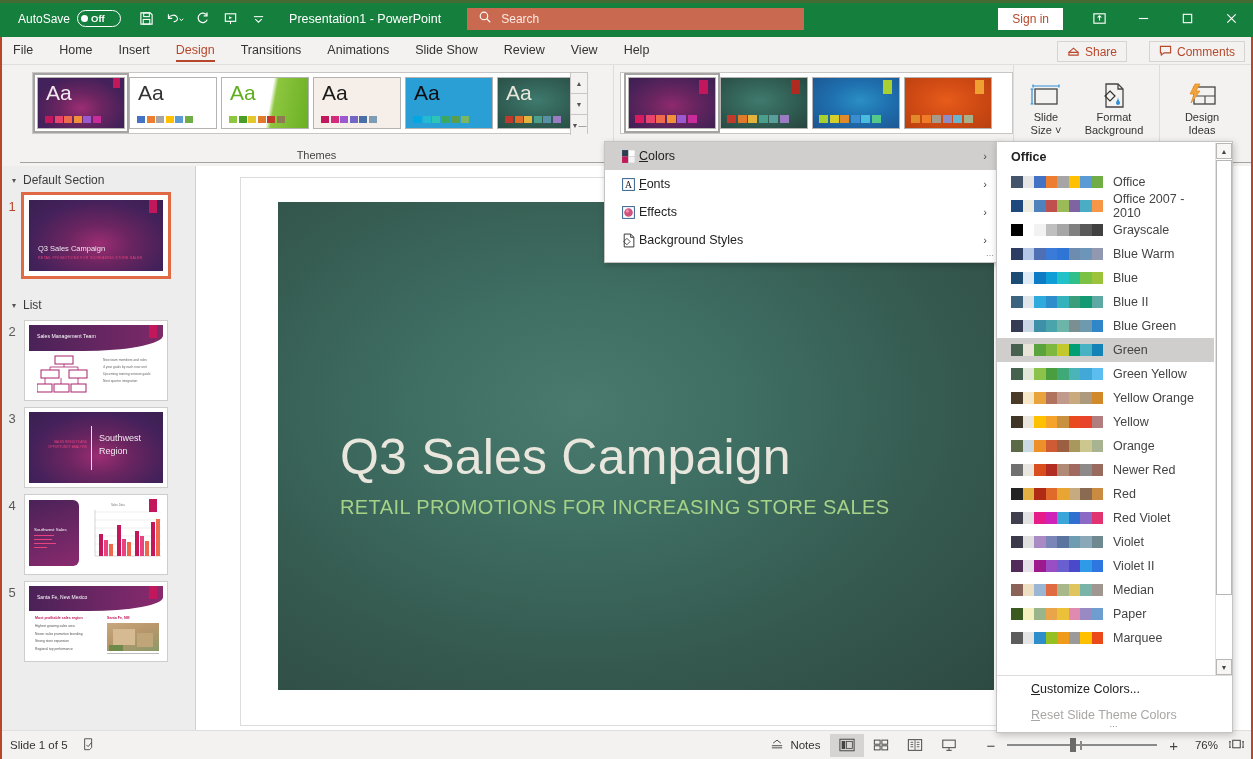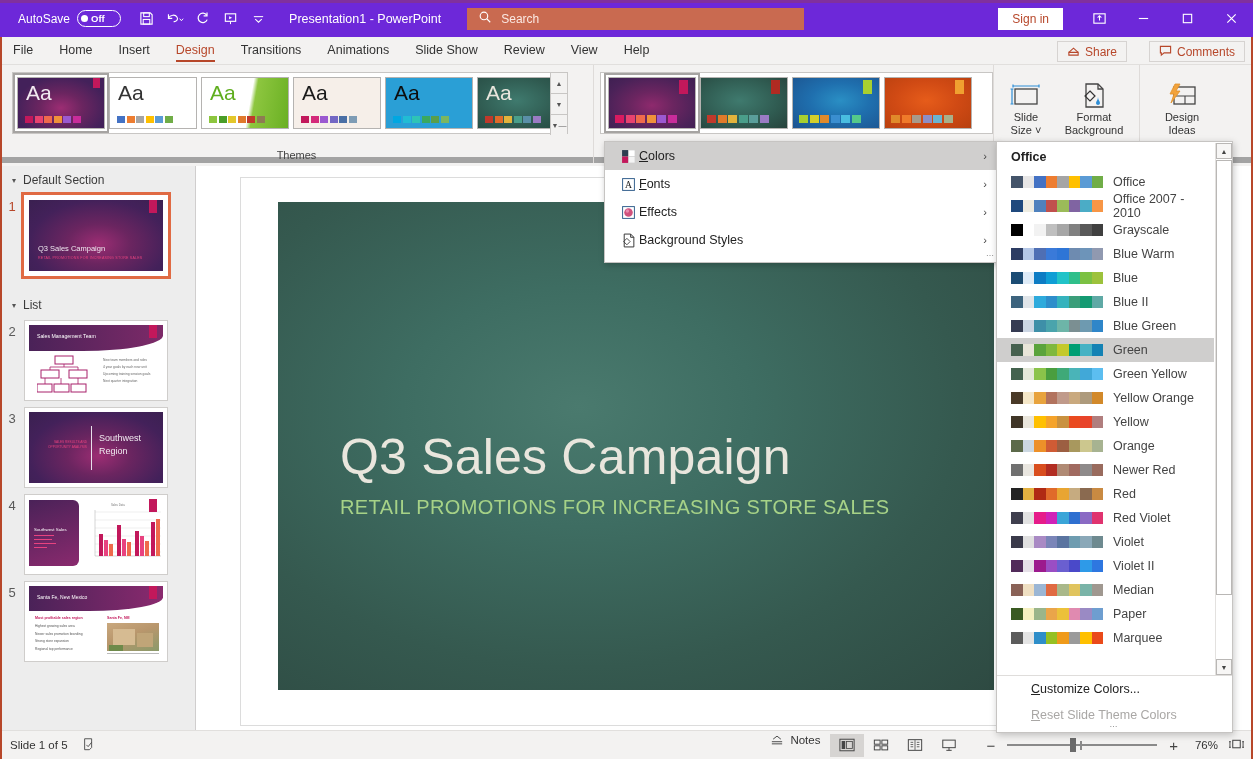--- a/index.html
+++ b/index.html
@@ -7,21 +7,21 @@
     width: 1253px; height: 759px;
     font-family: "Liberation Sans", sans-serif;
     font-size: 12px;
     background: #f3f2f1;
     overflow: hidden;
     position: relative;
   }
 
   
   .titlebar {
-    height: 37px; background: #6d28d9; position: relative;
+    height: 37px; background: #15803d; position: relative;
     display: flex; align-items: center; color: #fff;
   }
   .titlebar-top-edge { position:absolute; top:0; left:0; right:0; height:3px; background:#a8402553; }
   .autosave-group { display:flex; align-items:center; margin-left:18px; gap:7px; }
   .autosave-label { font-size: 12px; color:#fff; }
   .autosave-toggle {
     width: 44px; height: 17px; border-radius: 9px; border:1.3px solid #fff;
     display:flex; align-items:center; gap:3px; padding-left:3px;
   }
   .autosave-dot { width:7px; height:7px; border-radius:50%; background:#fff; }
@@ -59,22 +59,22 @@
     content:""; position:absolute; left:13px; right:13px; bottom:2px; height:2.4px; background:#b7472a;
   }
   .tabstrip-right { position:absolute; right:8px; bottom:2px; display:flex; gap:22px; }
   .pill {
     border:1px solid #d6d3d1; height:21px; padding:0 9px; display:flex; align-items:center; gap:5px;
     font-size:12px; color:#b7472a; background:#f3f2f1;
   }
 
   
   .ribbon {
-    height: 98px; background:#f3f2f1; border-bottom:6px solid #a3a3a3;
-    display:flex; position:relative;
+    height: 98px; background:#f3f2f1; border-bottom:1px solid #a3a3a3;
+    display:flex; position:relative;margin-left:20px;
   }
   .group { position:relative; height:98px; }
   .group-label {
     position:absolute; bottom:2px; width:100%; text-align:center; font-size:11px; color:#444;
   }
   .themes-group { width:594px; border-right:1px solid #dedbd9; }
   .themes-gallery {
     position:absolute; left:12px; top:7px; width:556px; height:62px;
     border:1px solid #c8c6c4; background:#fff; display:flex; align-items:center;
   }
@@ -204,21 +204,21 @@
 
   
   .statusbar {
     position:absolute; left:0; right:0; bottom:0; height:29px; background:#f3f2f1;
     border-top:1px solid #e1dfdd; display:flex; align-items:center; font-size:11.5px; color:#333;
   }
   .sb-left { display:flex; align-items:center; gap:14px; margin-left:10px; }
   .sb-right { position:absolute; right:8px; display:flex; align-items:center; gap:0px; }
   .view-btn { width:34px; height:23px; display:flex; align-items:center; justify-content:center; }
   .view-btn.active { background:#d6d4d2; }
-  .notes-btn { display:flex; gap:6px; padding:0 10px; height:23px; }
+  .notes-btn { display:flex; align-items:center; gap:6px; padding:0 10px; height:23px; }
   .zoom-slider { width:150px; height:23px; display:flex; align-items:center; position:relative; margin:0 8px; }
   .zs-track { position:absolute; left:0; right:0; height:1.5px; background:#8a8a8a; }
   .zs-tick { position:absolute; left:73px; width:1.5px; height:9px; background:#8a8a8a; }
   .zs-thumb { position:absolute; left:63px; width:6px; height:14px; background:#6b6b6b; }
   .zpct { width:36px; text-align:right; }
   .left-red-edge { position:absolute; left:0; top:37px; bottom:0; width:2px; background:#b7472a; }
   .right-red-edge { position:absolute; right:0; top:37px; bottom:0; width:2px; background:#b7472a; }
 </style>
 </head>
 <body>

